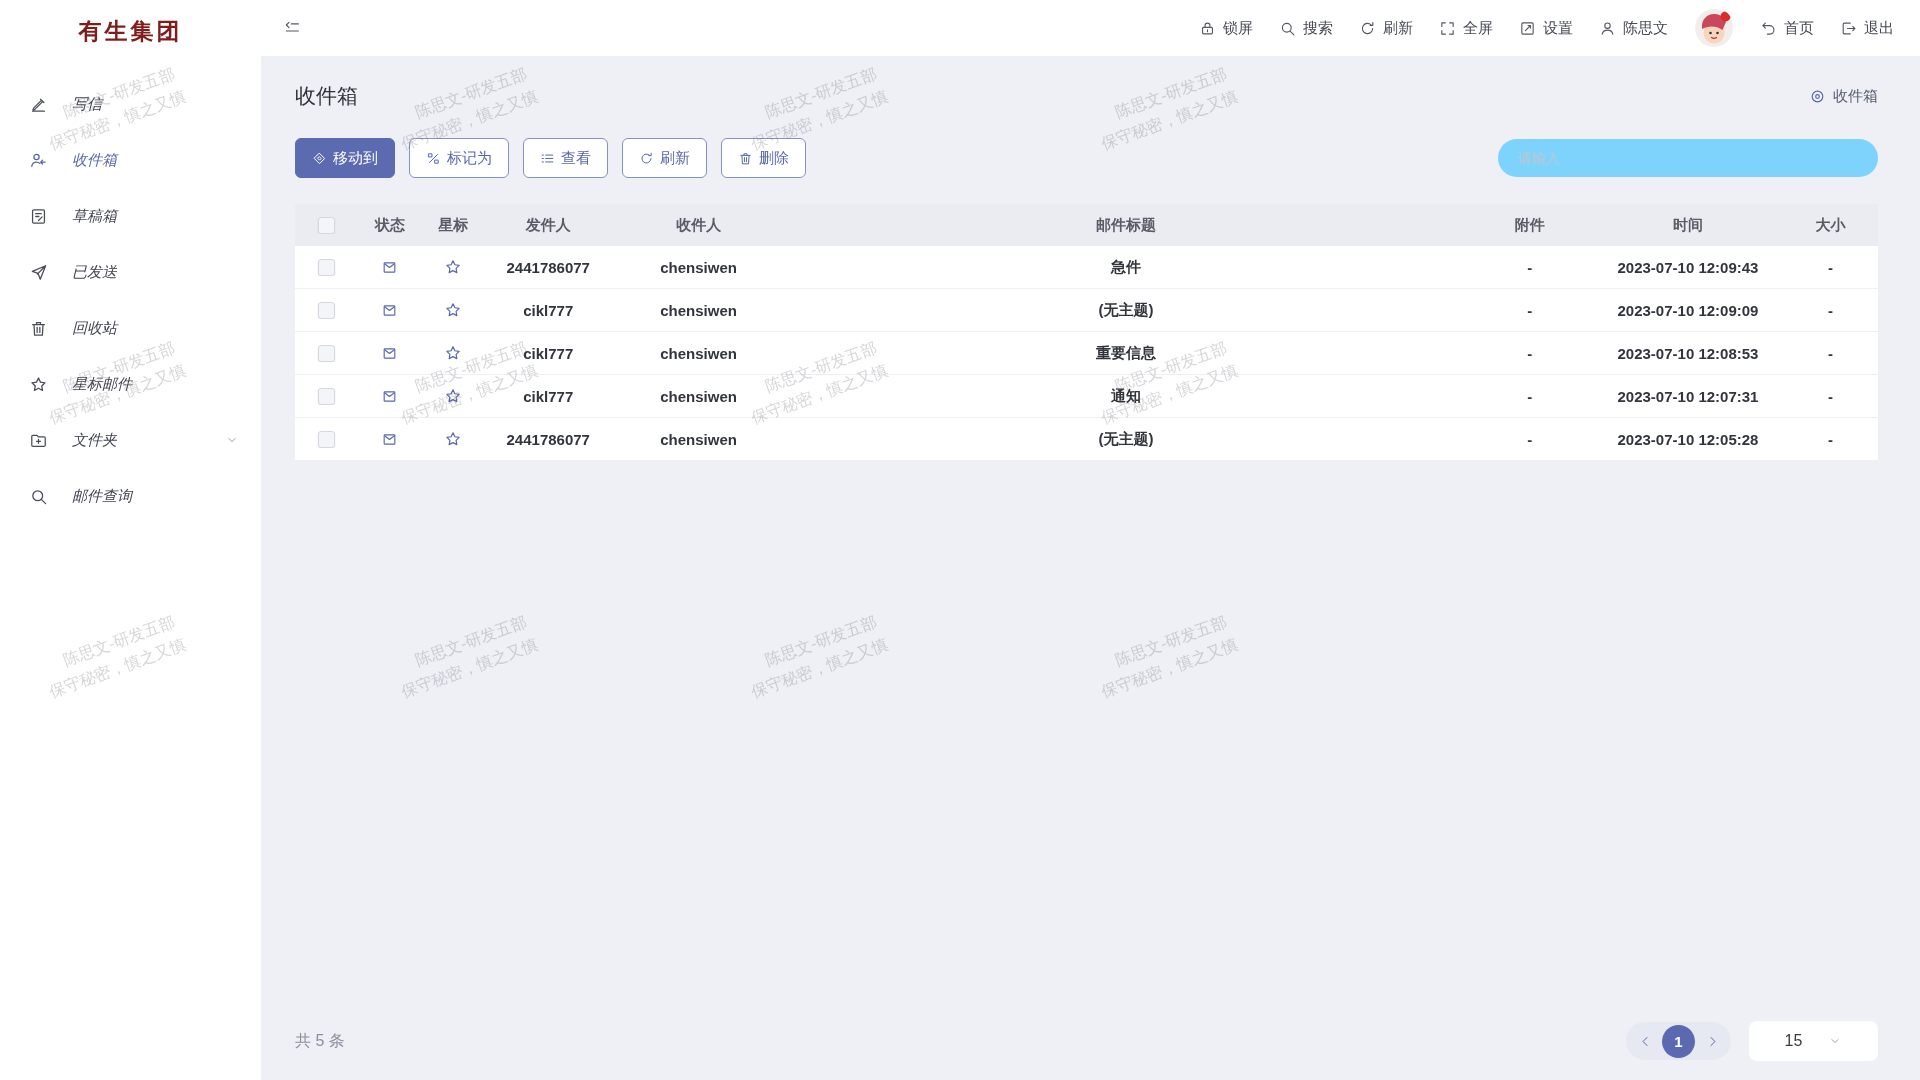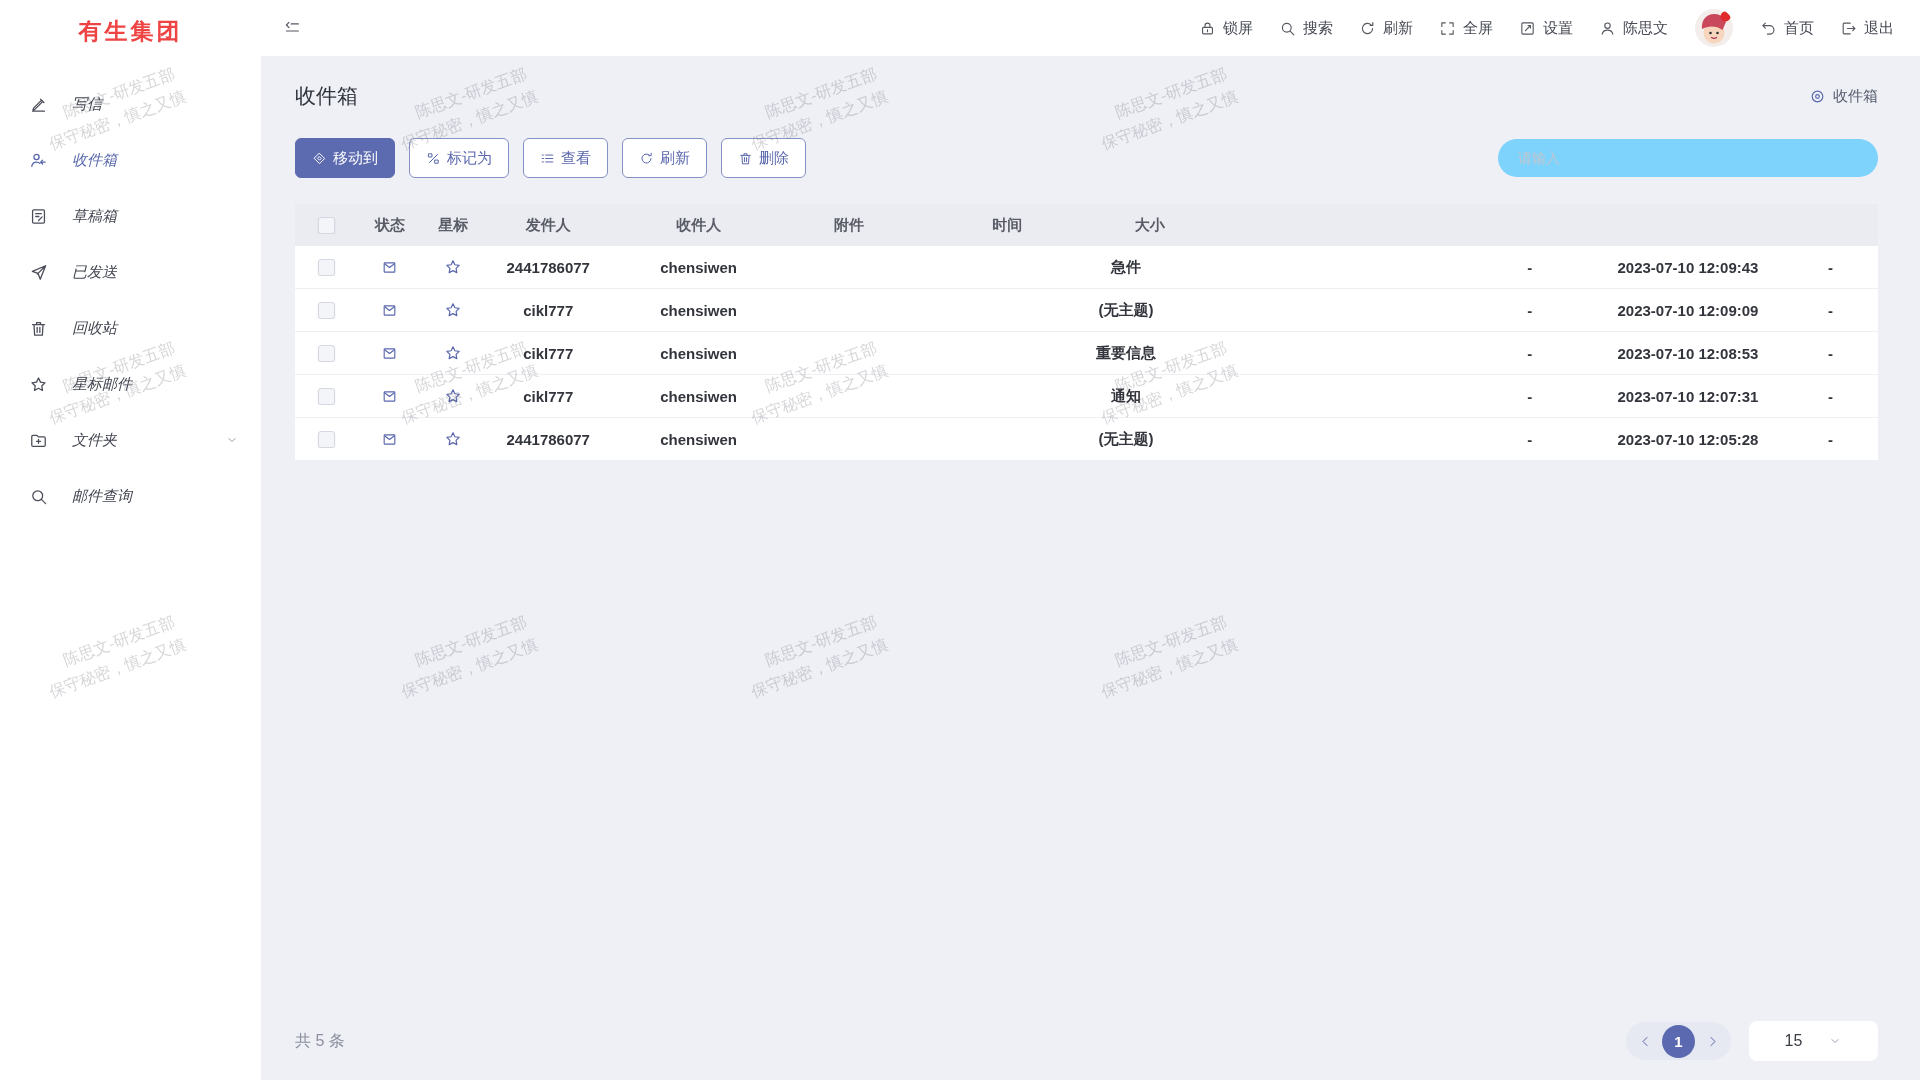--- a/index.html
+++ b/index.html
@@ -6,21 +6,21 @@
   body{
     width:1920px;height:1080px;overflow:hidden;position:relative;
     font-family:"Liberation Sans","DejaVu Sans",sans-serif;
     background:#ffffff;color:#33353d;
   }
   .app{display:flex;width:1920px;height:1080px;}
 
   
   .sidebar{width:261px;flex-shrink:0;background:#ffffff;z-index:2;}
   .logo{height:62px;display:flex;align-items:center;justify-content:center;
-        color:#ef4444;font-size:23px;font-weight:700;letter-spacing:3px;}
+        color:#7f1d1d;font-size:23px;font-weight:700;letter-spacing:3px;}
   .nav{padding-top:14px;font-style:italic;}
   .nav-item{height:56px;display:flex;align-items:center;gap:24px;
             padding:0 22px 0 29px;font-size:15px;color:#41444f;cursor:pointer;}
   .nav-item .ic{font-size:19px;display:inline-flex;color:#4a4d58;}
   .nav-item.active{color:#5766ac;}
   .nav-item.active .ic{color:#5766ac;}
   .nav-item .chev{margin-left:auto;color:#9499a8;font-size:14px;display:inline-flex;}
 
   
   .main{flex:1;display:flex;flex-direction:column;background:#eef0f6;min-width:0;}
@@ -328,20 +328,21 @@
 
       <div class="mail-table">
         <div class="trow thead" id="table-head">
             <div class="cell" style="width: 4%;">
               <span class="cb"></span>
             </div>
             <div class="cell" style="width: 4%;">状态</div>
             <div class="cell" style="width: 4%;">星标</div>
             <div class="cell" style="width: 8%;">发件人</div>
             <div class="cell" style="width: 11%;">收件人</div>
+            <div class="cell" style="width: 43%;">邮件标题</div>
             <div class="cell" style="width: 8%;">附件</div>
             <div class="cell" style="width: 12%;">时间</div>
             <div class="cell" style="width: 6%;">大小</div>
           </div>
         <div class="tbody" id="table-body">
             <div class="trow">
               <div class="cell" style="width: 4%;">
                 <span class="cb"></span>
               </div>
               <div class="cell" style="width: 4%;">

